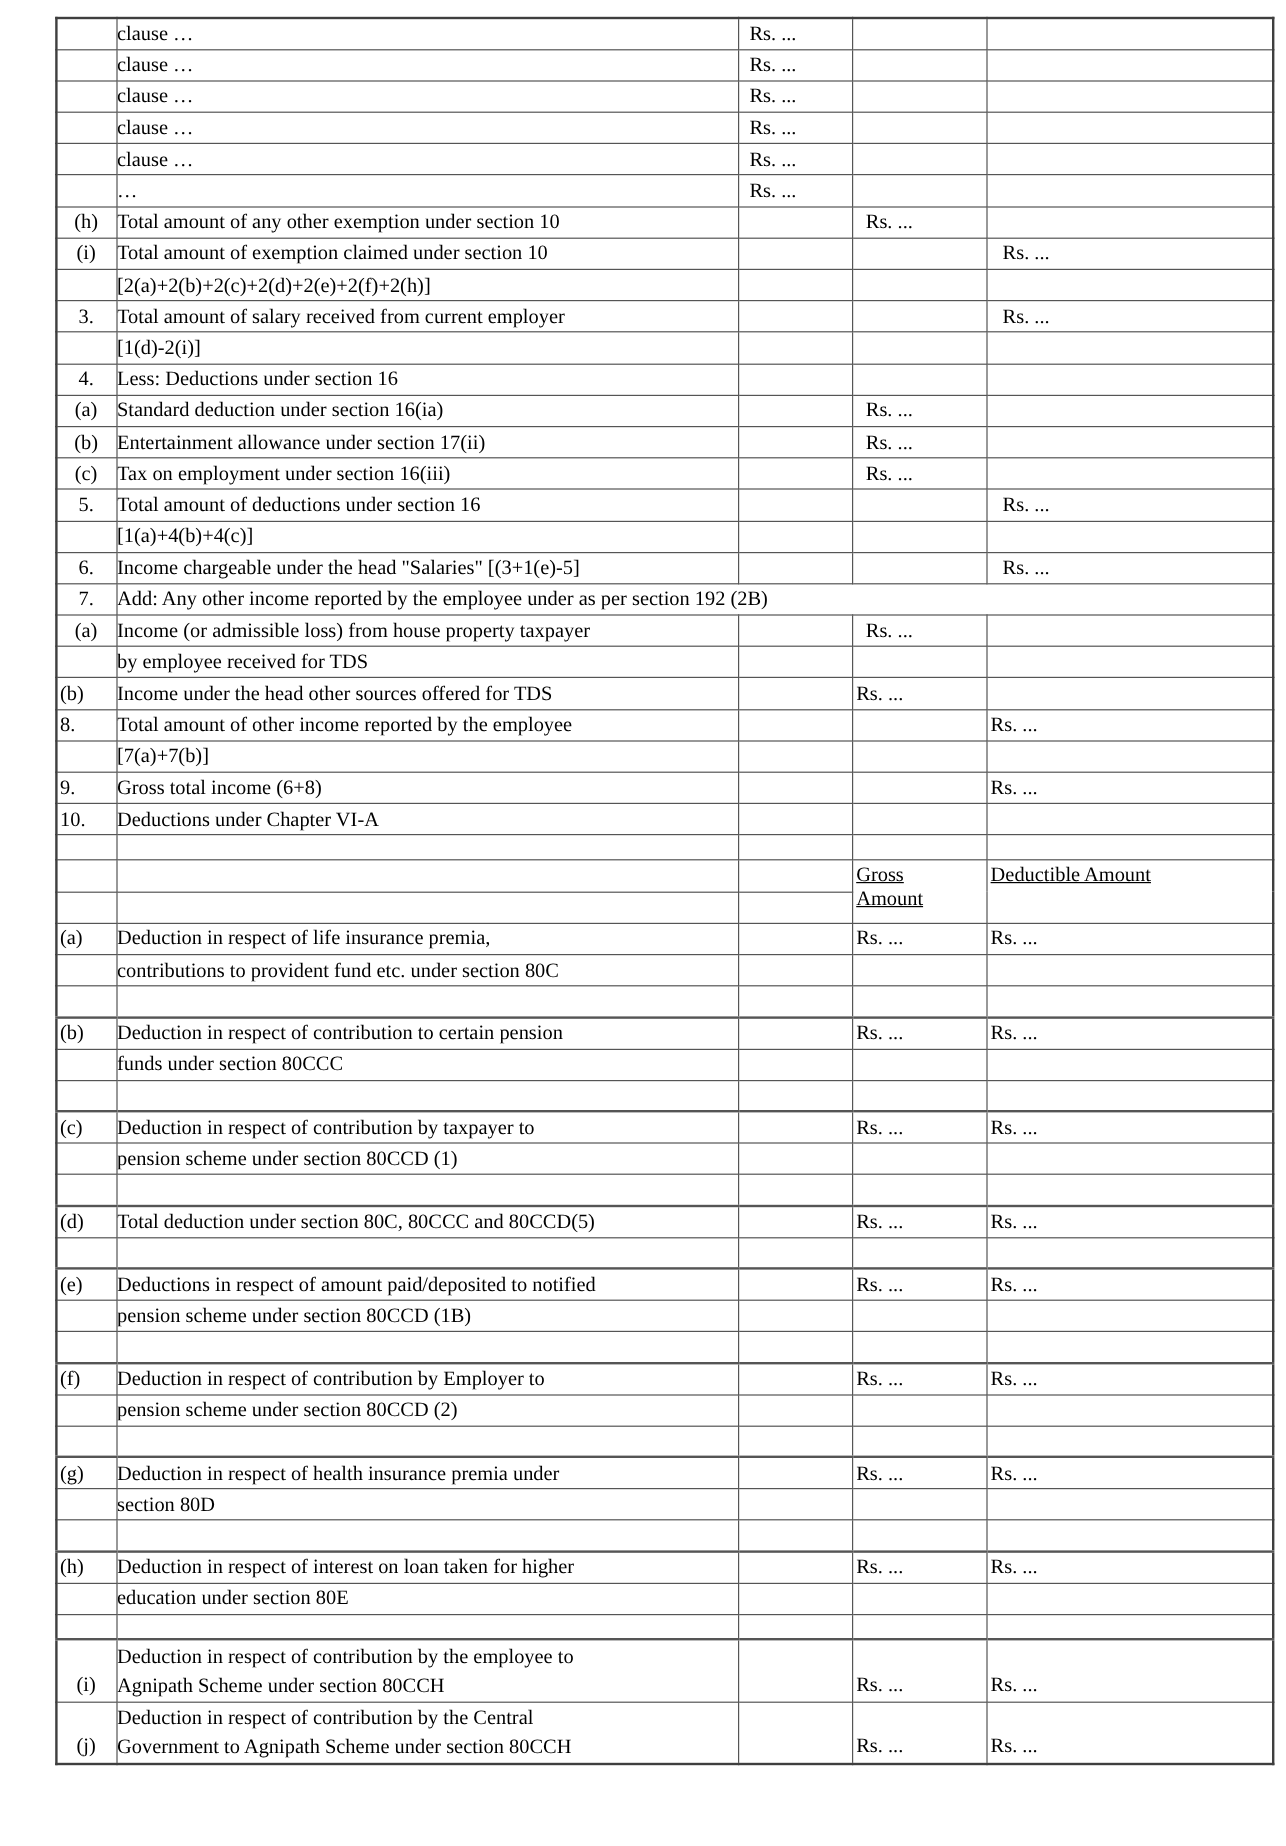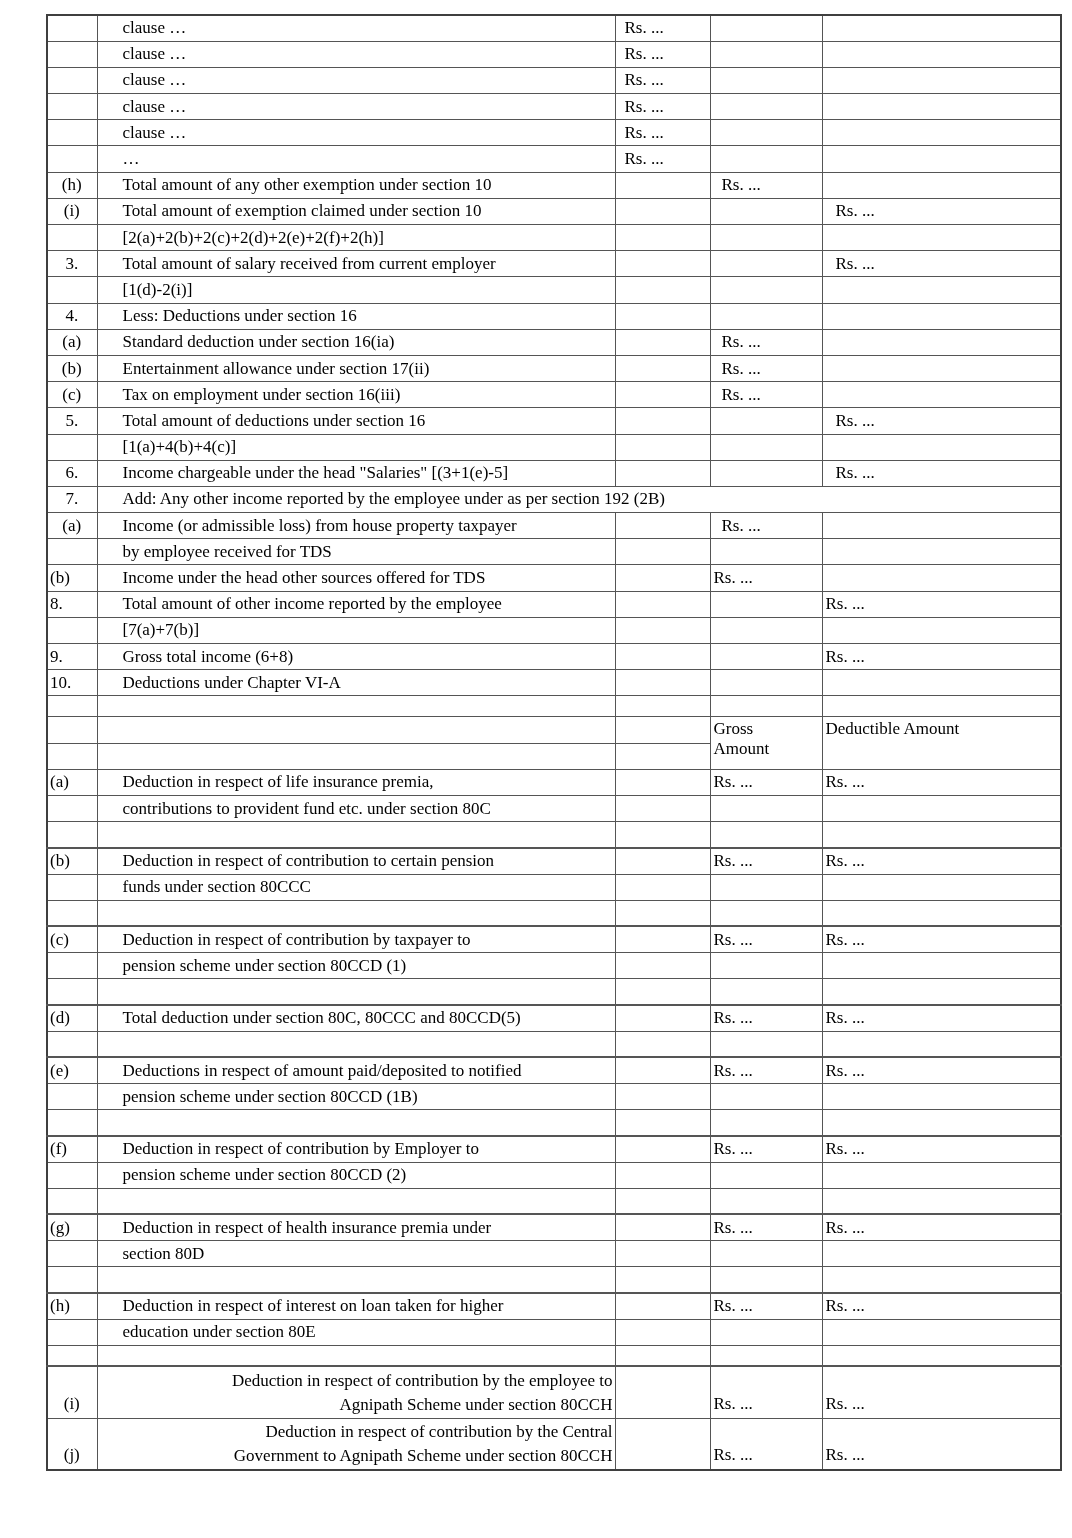--- a/index.html
+++ b/index.html
@@ -30,28 +30,28 @@
     padding: 0 2px 0 0;
     overflow: hidden;
     white-space: pre-line;
   }
   tr.hn { height: 26.2px; }
   tr.hs { height: 21px; }
   tr.ht { height: 52px; }
   tr.tk td { border-top-width: 2px; }
   td.lc { text-align: center; padding-left: 1px; }
   td.lc.ll { text-align: left; padding-left: 2px; }
-  td.dc { padding-left: 25px; }
+  td.dc { padding-left: 0; }
   td.c3 { padding-left: 9px; }
   td.c4 { padding-left: 11px; }
   td.c5 { padding-left: 13px; }
   td.tg { padding-left: 3px; }
-  td.vt { vertical-align: top; padding-top: 2px; }
+  td.vt { vertical-align: top; padding-top: 2px; text-decoration: underline; }
   tr.tall td.lc, tr.tall td.c4, tr.tall td.c5 { vertical-align: bottom; padding-bottom: 4px; }
-  tr.tall td.dc { line-height: 24px; vertical-align: middle; text-align: right; }
+  tr.tall td.dc { line-height: 24px; vertical-align: middle; }
 </style>
 </head>
 <body>
 
 <div class="page">
   <table class="taxtable">
     <colgroup>
       <col style="width:50px">
       <col style="width:518px">
       <col style="width:95px">

